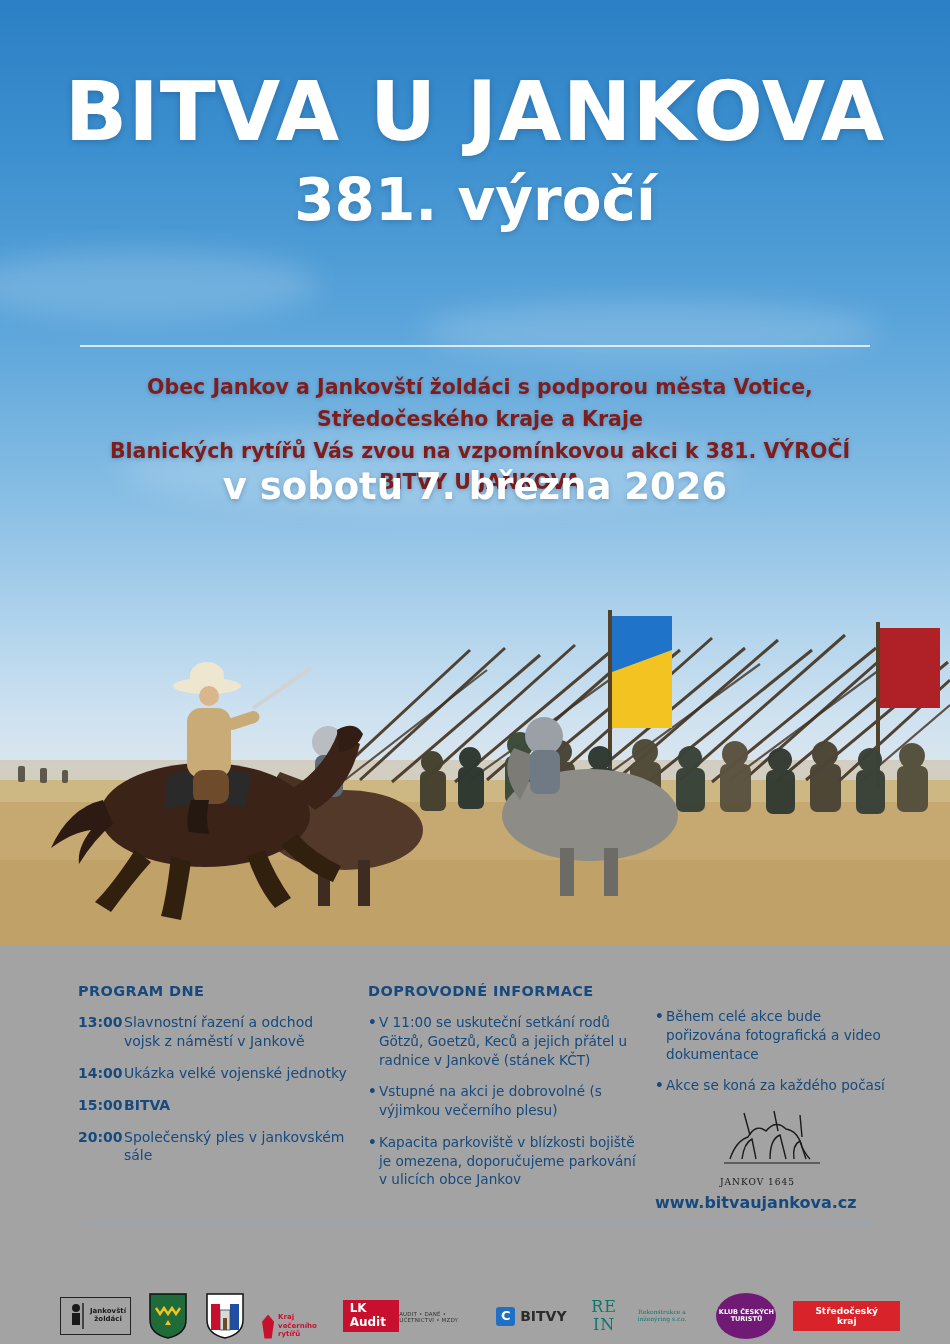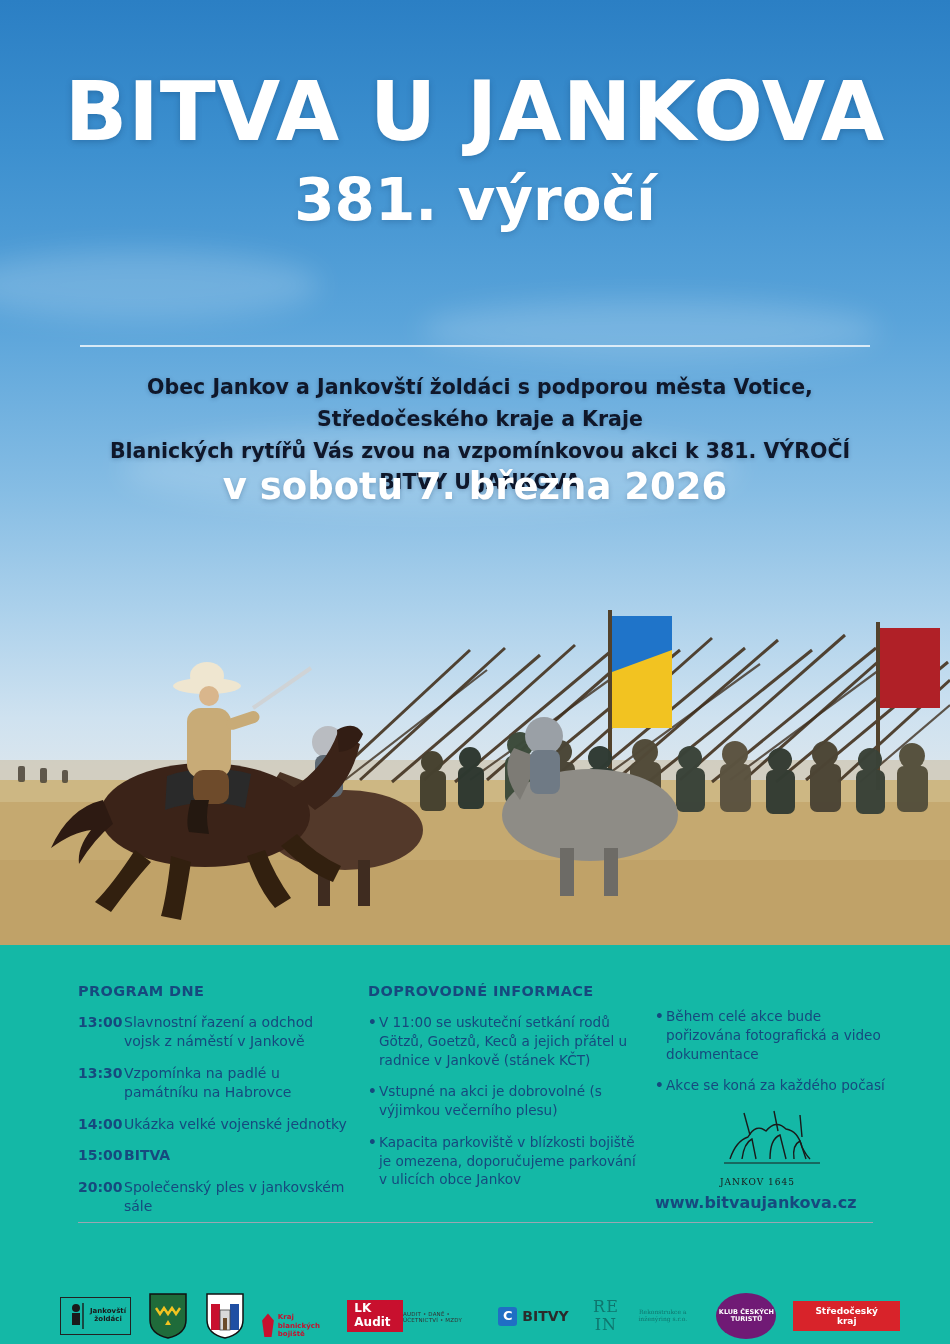--- a/index.html
+++ b/index.html
@@ -75,21 +75,21 @@
     background: rgba(255,255,255,0.75);
     z-index: 5;
   }
 
   .intro {
     position: absolute;
     left: 80px;
     top: 372px;
     width: 800px;
     text-align: center;
-    color: #0f172a;
+    color: #7f1d1d;
     font-family: "DejaVu Sans", sans-serif;
     font-weight: bold;
     font-size: 20.5px;
     line-height: 1.55;
     text-shadow: 0 1px 4px rgba(0,40,80,0.25);
     z-index: 5;
   }
   .intro .line2 { display: block; }
 
   .date {
@@ -116,21 +116,21 @@
     z-index: 3;
   }
 
   
   .info {
     position: absolute;
     left: 0;
     top: 945px;
     width: 950px;
     height: 399px;
-    background: #14b8a6;
+    background: #a3a3a3;
     color: #16497e;
   }
   .col-title {
     font-family: "DejaVu Sans", sans-serif;
     font-weight: bold;
     font-size: 14.5px;
     letter-spacing: 0.4px;
     color: #16497e;
     margin-bottom: 14px;
   }
@@ -299,21 +299,21 @@
     display: inline-block;
   }
   .lk-sub {
     font-size: 5.5px;
     color: #333;
     letter-spacing: 0.2px;
     margin-top: 2px;
   }
   .logo-kbr {
     display: flex;
-    align-items: flex-start;
+    align-items: flex-end;
     gap: 4px;
     font-size: 7px;
     font-weight: bold;
     color: #c8102e;
     text-align: left;
     line-height: 1.2;
     margin-top: 20px;
   }
   .kbr-mark {
     width: 16px; height: 24px;
@@ -521,24 +521,20 @@
   <div class="info">
 
     <div class="program">
       <div class="col-title">PROGRAM DNE</div>
 
       <div class="program-row">
         <div class="program-time">13:00</div>
         <div class="program-text">Slavnostní řazení a odchod vojsk z náměstí v Jankově</div>
       </div>
       <div class="program-row">
-        <div class="program-time">13:30</div>
-        <div class="program-text">Vzpomínka na padlé u památníku na Habrovce</div>
-      </div>
-      <div class="program-row">
         <div class="program-time">14:00</div>
         <div class="program-text">Ukázka velké vojenské jednotky</div>
       </div>
       <div class="program-row">
         <div class="program-time">15:00</div>
         <div class="program-text bold">BITVA</div>
       </div>
       <div class="program-row">
         <div class="program-time">20:00</div>
         <div class="program-text">Společenský ples v jankovském sále</div>
@@ -622,21 +618,21 @@
         <rect x="25" y="12" width="9" height="26" fill="#1f4fa3"></rect>
         <rect x="15" y="18" width="10" height="20" fill="#d8d8d8" stroke="#444" stroke-width="0.8"></rect>
         <rect x="18" y="26" width="4" height="12" fill="#6a4b2a"></rect>
       </svg>
     </div>
 
     <div class="logo logo-kbr">
       <span class="kbr-mark"></span>
       <span>
         <span style="display:block">Kraj</span>
-        <span style="display:block">blanických bojiště</span>
+        <span style="display:block">večerního rytířů</span>
       </span>
     </div>
 
     <div class="logo logo-lkaudit">
       <span class="lk-bar">LK Audit</span>
       <div class="lk-sub">AUDIT • DANĚ • ÚČETNICTVÍ • MZDY</div>
     </div>
 
     <div class="logo logo-uced">
       <span class="uced-mark">C</span>

